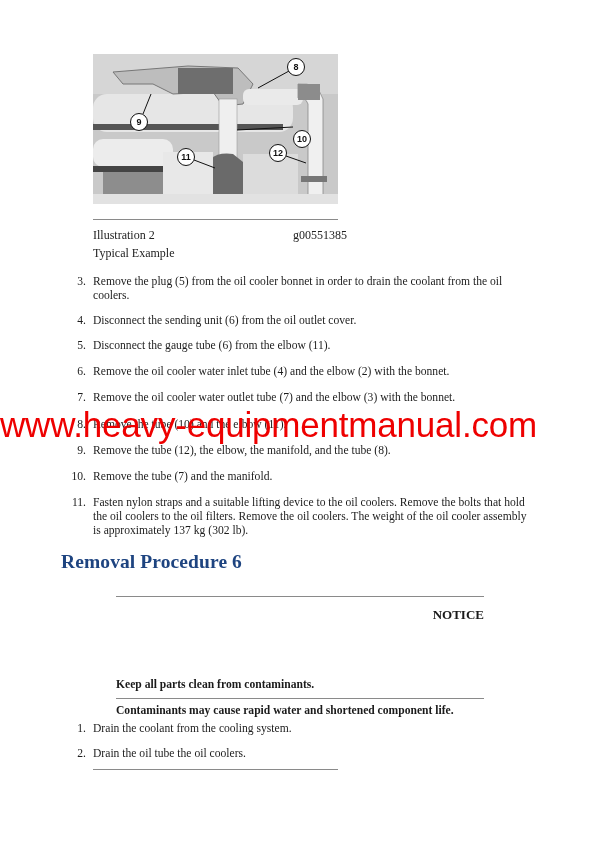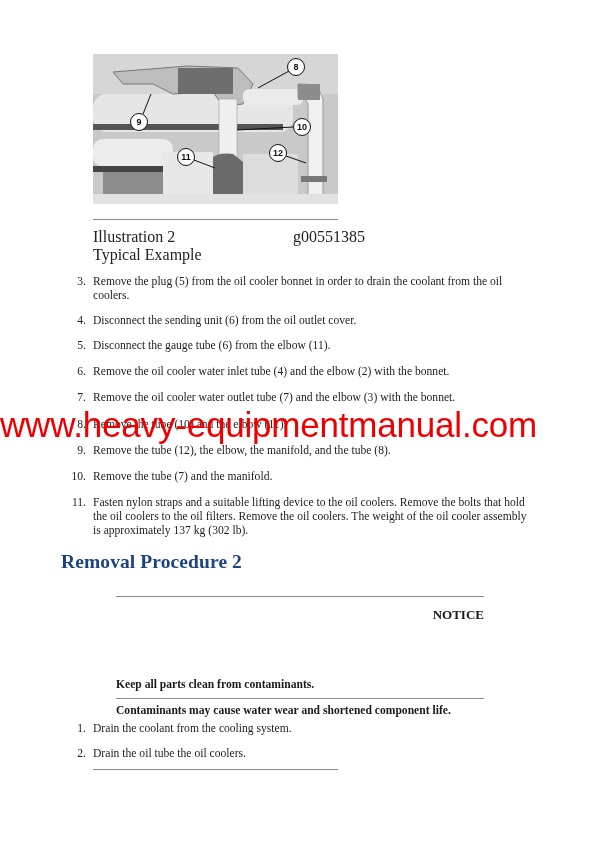--- a/index.html
+++ b/index.html
@@ -16,21 +16,21 @@
     }
     .photo svg { display: block; }
     .callout {
       position: absolute; width: 18px; height: 18px; border-radius: 50%;
       background: #fff; border: 1.3px solid #111; box-sizing: border-box;
       font-family: "Liberation Sans", sans-serif; font-weight: bold;
       font-size: 9px; line-height: 16px; text-align: center; color: #111;
     }
     .rule { height: 1px; background: #8a8a8a; }
 
-    .caption { font-size: 16px; color: #222; }
+    .caption { font-size: 12px; color: #222; }
 
     .steps { left: 70px; width: 470px; font-size: 11.6px; line-height: 14px; color: #1c1c1c; }
     .step { position: absolute; left: 0; width: 470px; }
     .step .num { position: absolute; left: 0; width: 16px; text-align: right; }
     .step .txt { position: absolute; left: 23px; width: 440px; }
 
     .heading {
       left: 61px; top: 551px; font-weight: bold; font-size: 19.5px;
       color: #1e4480; letter-spacing: 0.1px;
     }
@@ -72,21 +72,21 @@
 
     <rect x="0" y="85" width="80" height="28" rx="10" fill="#ececec"></rect>
     <rect x="0" y="112" width="120" height="6" fill="#444"></rect>
     <rect x="10" y="118" width="60" height="28" fill="#8d8d8d"></rect>
     <rect x="150" y="100" width="55" height="40" fill="#dcdcdc"></rect>
     <rect x="70" y="98" width="50" height="52" fill="#e8e8e8"></rect>
     <rect x="0" y="140" width="245" height="10" fill="#e2e2e2"></rect>
   </svg>
   <div class="callout" style="left:194px;top:4px;">8</div>
   <div class="callout" style="left:37px;top:59px;">9</div>
-  <div class="callout" style="left:200px;top:64px;">10</div>
+  <div class="callout" style="left:200px;top:76px;">10</div>
   <div class="callout" style="left:84px;top:94px;">11</div>
   <div class="callout" style="left:176px;top:90px;">12</div>
   <svg class="abs" style="left:0;top:0;" width="245" height="150">
     <g stroke="#111" stroke-width="1" fill="none">
       <line x1="196" y1="17" x2="165" y2="34"></line>
       <line x1="50" y1="60" x2="58" y2="40"></line>
       <line x1="200" y1="73" x2="144" y2="76"></line>
       <line x1="101" y1="106" x2="122" y2="114"></line>
       <line x1="193" y1="102" x2="213" y2="109"></line>
     </g>
@@ -132,26 +132,26 @@
     <span class="txt">Remove the tube (7) and the manifold.</span>
   </div>
   <div class="step" style="top:496px;">
     <span class="num">11.</span>
     <span class="txt">Fasten nylon straps and a suitable lifting device to the oil coolers. Remove the bolts that hold the oil coolers to the oil filters. Remove the oil coolers. The weight of the oil cooler assembly is approximately 137 kg (302 lb).</span>
   </div>
 </div>
 
 <div class="abs watermark">www.heavy-equipmentmanual.com</div>
 
-<div class="abs heading">Removal Procedure 2</div>
+<div class="abs heading">Removal Procedure 6</div>
 
 <div class="abs rule" style="left:116px;top:596px;width:368px;"></div>
 <div class="abs notice-title">NOTICE</div>
 <div class="abs notice-line" style="top:638px;">Keep all parts clean from contaminants.</div>
-<div class="abs notice-line" style="top:664px;">Contaminants may cause water wear and shortened component life.</div>
+<div class="abs notice-line" style="top:664px;">Contaminants may cause rapid water and shortened component life.</div>
 <div class="abs rule" style="left:116px;top:698px;width:368px;"></div>
 
 <div class="abs steps" style="top:0;">
   <div class="step" style="top:722px;">
     <span class="num">1.</span>
     <span class="txt">Drain the coolant from the cooling system.</span>
   </div>
   <div class="step" style="top:747px;">
     <span class="num">2.</span>
     <span class="txt">Drain the oil tube the oil coolers.</span>

